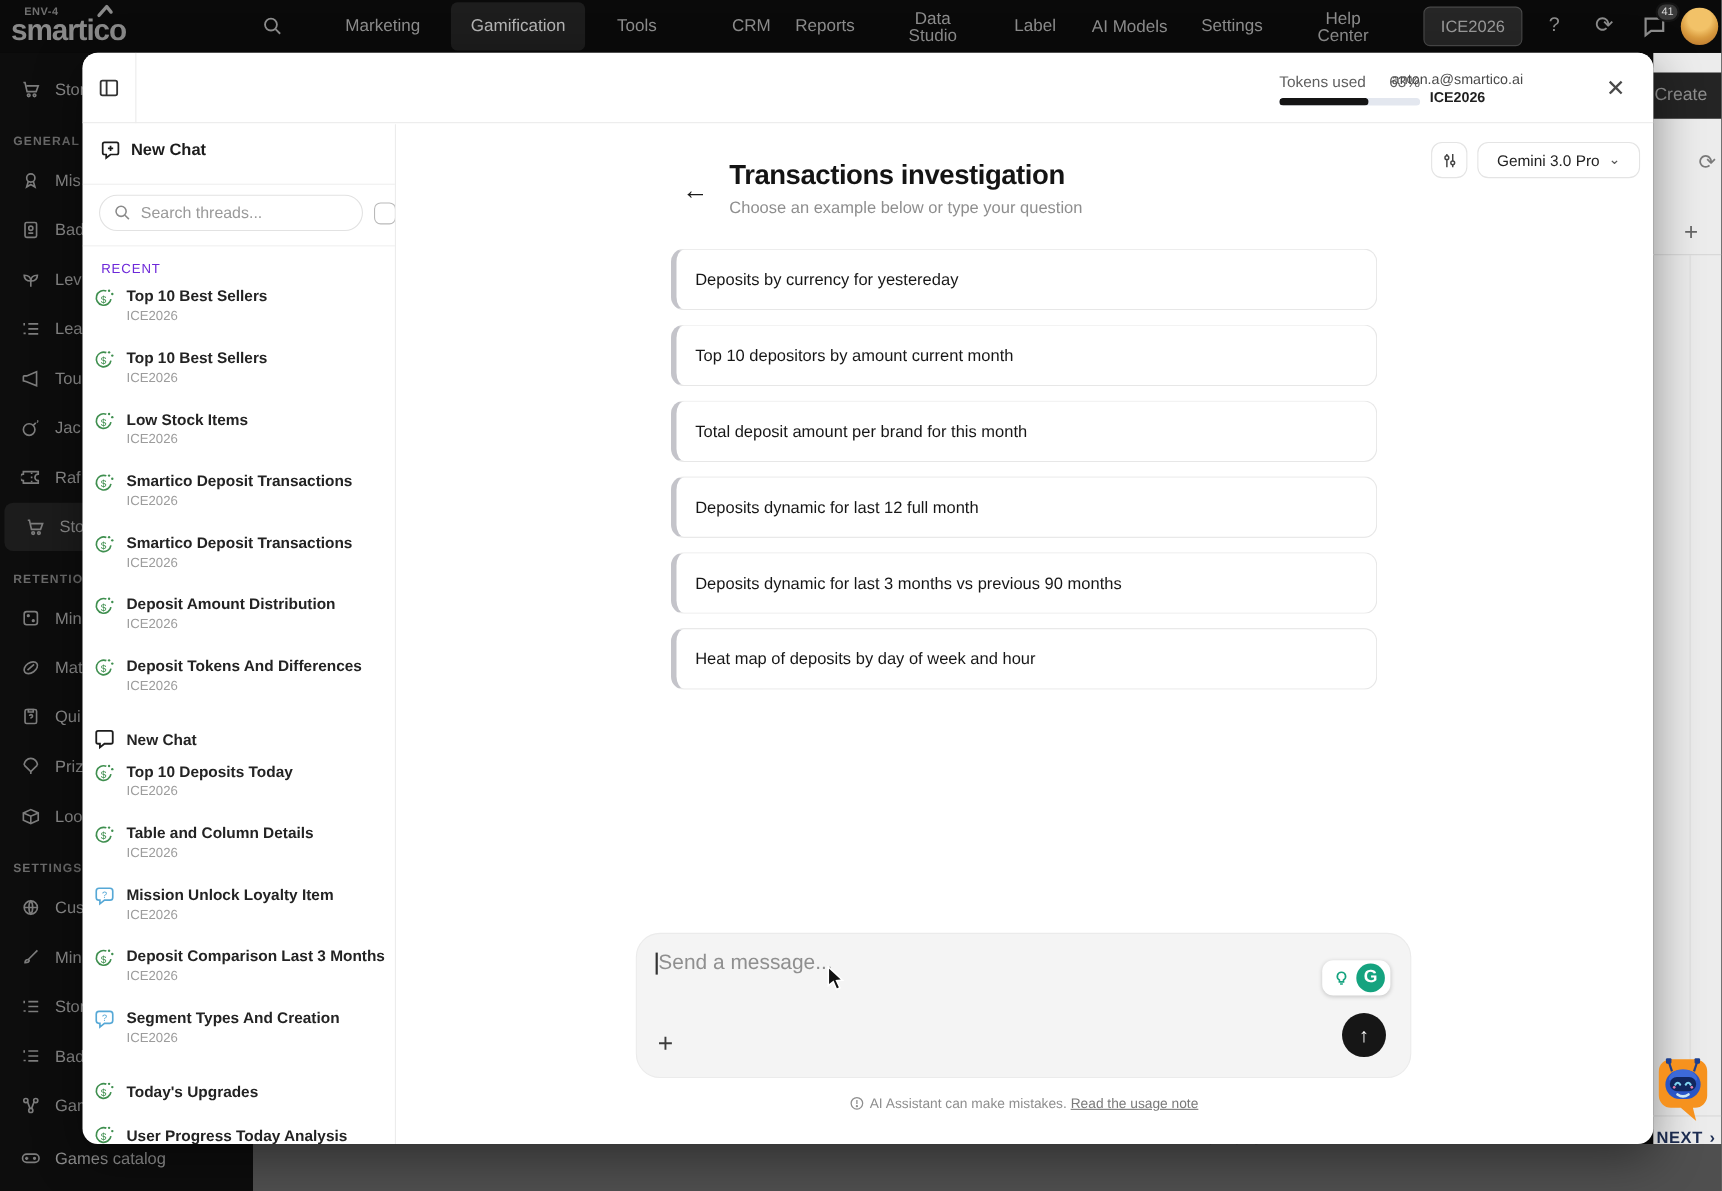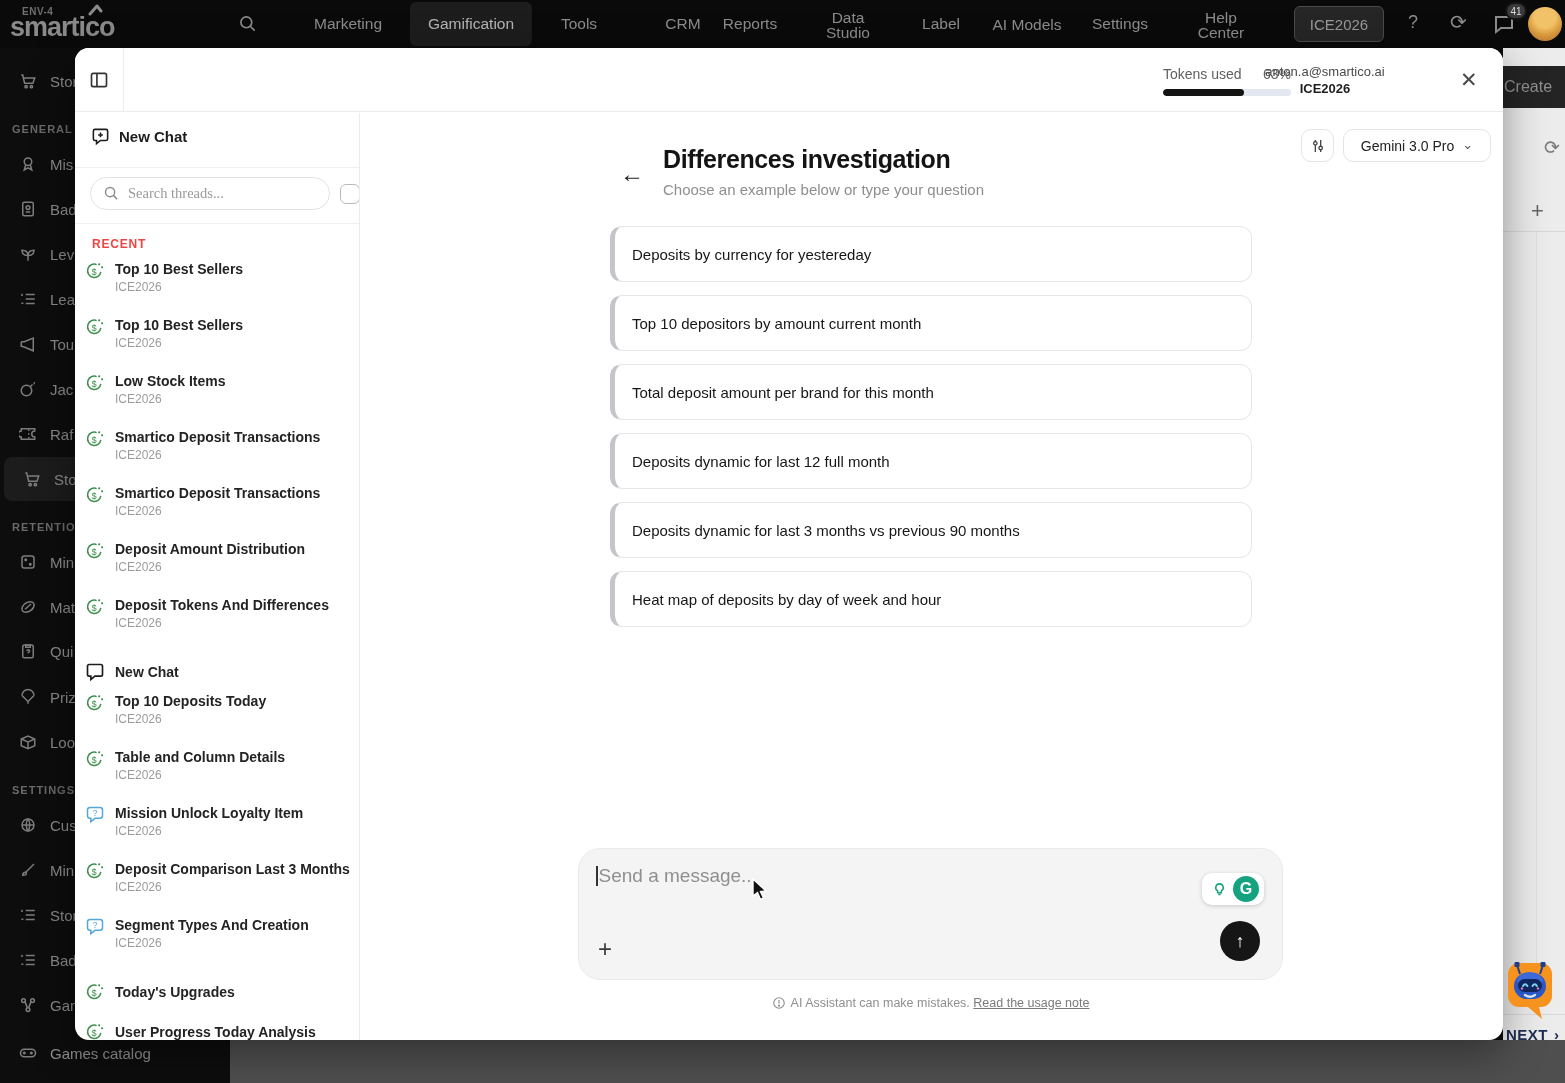--- a/index.html
+++ b/index.html
@@ -57,25 +57,25 @@
   .acct-email { font-size:13px; color:#4a4a4a; }
   .acct-brand { font-size:13px; font-weight:700; color:#1f1f1f; margin-top:2px; }
   .m-close { position:absolute; left:1385px; top:20px; font-size:21px; color:#4a4a4a; cursor:pointer; }
 
   
   .m-left { position:absolute; left:0; top:65px; width:285px; height:927px; border-right:1px solid #ececec; overflow:hidden; }
   .newchat { position:absolute; left:16px; top:14px; display:flex; align-items:center; gap:9px; font-size:15px; font-weight:700; color:#1c1c1c; }
   .div1 { position:absolute; left:0; top:54px; width:285px; height:1px; background:#efefef; }
   .search-row { position:absolute; left:15px; top:64px; display:flex; align-items:center; gap:10px; }
   .search-box { width:240px; height:33px; border:1px solid #e2e2e2; border-radius:17px; display:flex; align-items:center; gap:8px; padding:0 12px; }
-  .search-box input { border:none; outline:none; font-size:14.5px; color:#444; width:180px; font-family:Liberation Serif, serif; background:transparent; }
+  .search-box input { border:none; outline:none; font-size:14.5px; color:#444; width:180px; font-family:Liberation Sans, sans-serif; background:transparent; }
   .search-box input::placeholder { color:#9a9a9a; }
   .chk { width:20px; height:20px; border:1.5px solid #b9b9b9; border-radius:6px; }
   .div2 { position:absolute; left:0; top:110px; width:285px; height:1px; background:#efefef; }
-  .recent { position:absolute; left:17px; top:124px; font-size:12px; font-weight:700; letter-spacing:.8px; color:#ef4444; }
+  .recent { position:absolute; left:17px; top:124px; font-size:12px; font-weight:400; letter-spacing:.8px; color:#6d28d9; }
   .threads { position:absolute; left:0; top:147px; width:285px; }
   .thread { display:flex; gap:10px; padding:0 10px 0 10px; align-items:flex-start; cursor:pointer; }
   .thread.two { height:56px; }
   .thread.one { height:40px; align-items:center; }
   .ticon { width:20px; height:20px; flex:0 0 20px; margin-top:1px; }
   .thread.one .ticon { margin-top:0; }
   .ttitle { font-size:14px; font-weight:700; color:#232323; line-height:18px; }
   .tsub { font-size:12px; color:#9c9c9c; margin-top:2px; }
 
   
@@ -540,21 +540,21 @@
                 <circle cx="20.5" cy="7.5" r="1.3" fill="#3f8f4f" stroke="none"></circle>
               </svg></span>
           <div class="tmeta">
               <div class="ttitle">User Progress Today Analysis</div>
             </div>
         </div>
       </div>
     </div>
 
     <div class="m-back">←</div>
-    <h1 class="m-title">Differences investigation</h1>
+    <h1 class="m-title">Transactions investigation</h1>
     <div class="m-sub">Choose an example below or type your question</div>
     <div class="hdr-ctl sliders-btn">
       <svg width="16" height="16" viewBox="0 0 24 24" fill="none" stroke="#444" stroke-width="2">
           <line x1="8" y1="3" x2="8" y2="21"></line>
           <circle cx="8" cy="8" r="2.6" fill="#fff"></circle>
           <line x1="16" y1="3" x2="16" y2="21"></line>
           <circle cx="16" cy="15" r="2.6" fill="#fff"></circle>
         </svg>
     </div>
     <div class="hdr-ctl model-btn">

